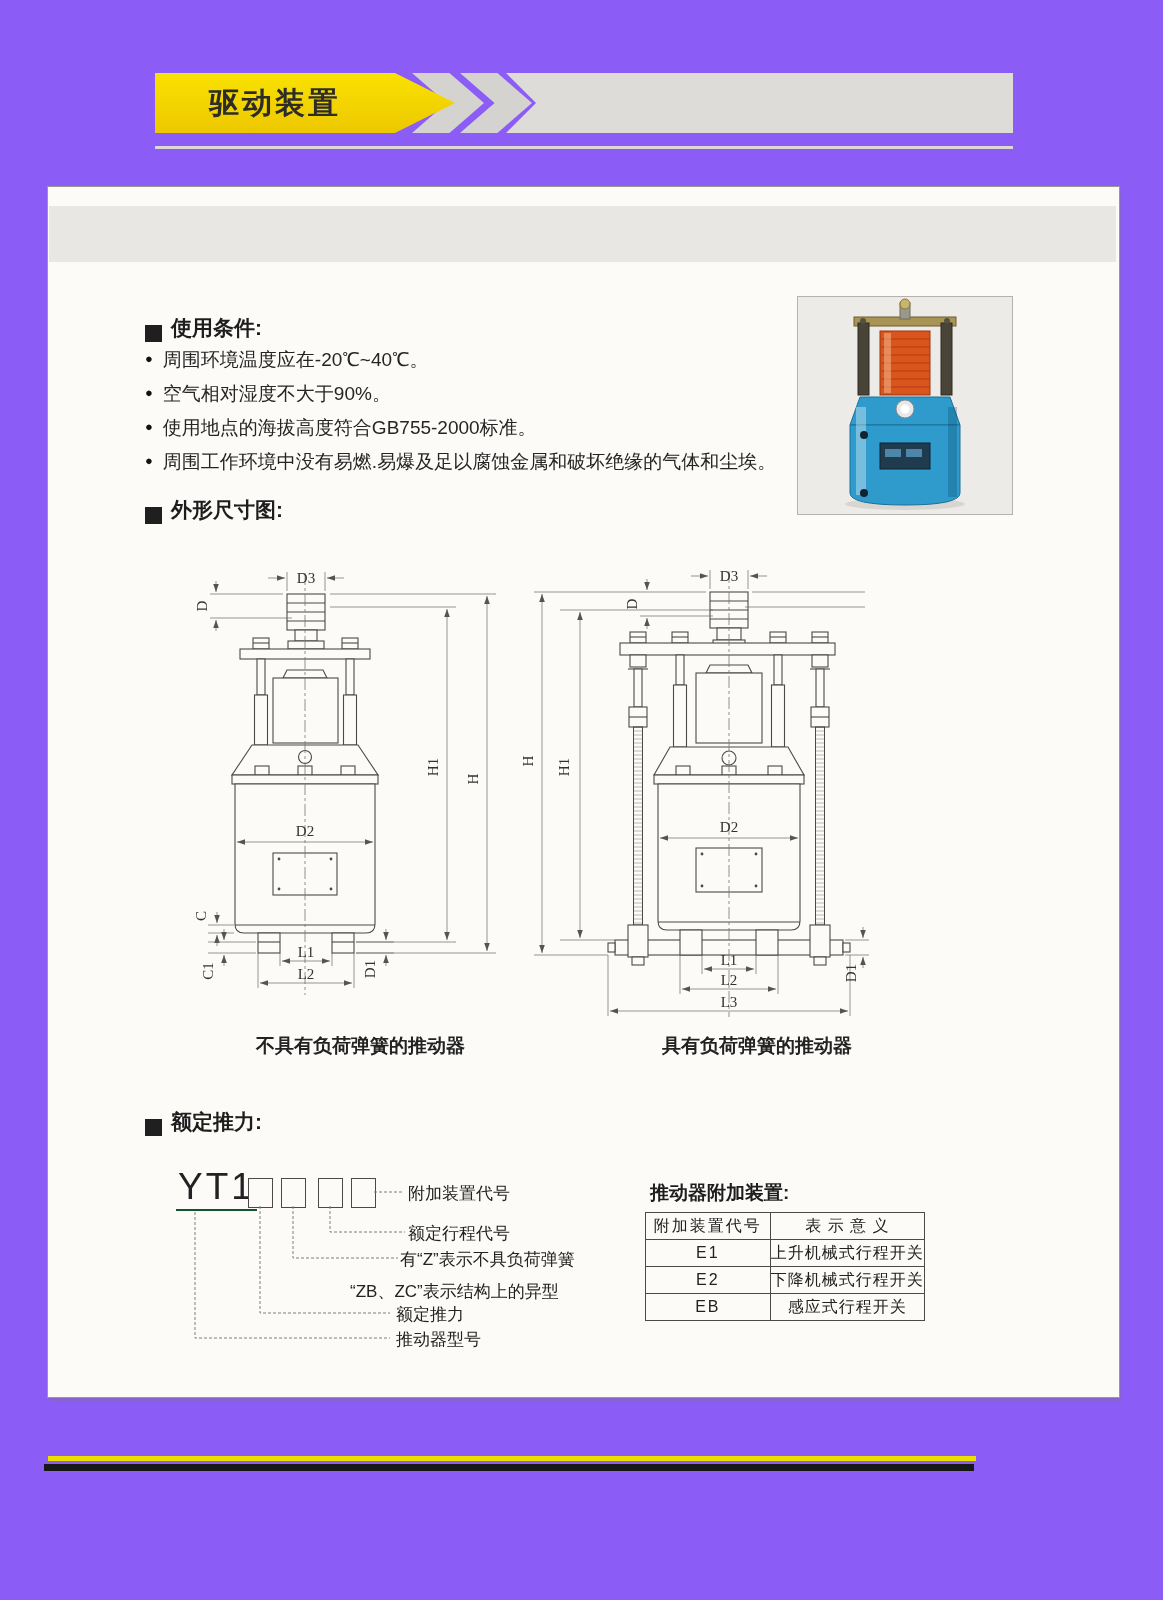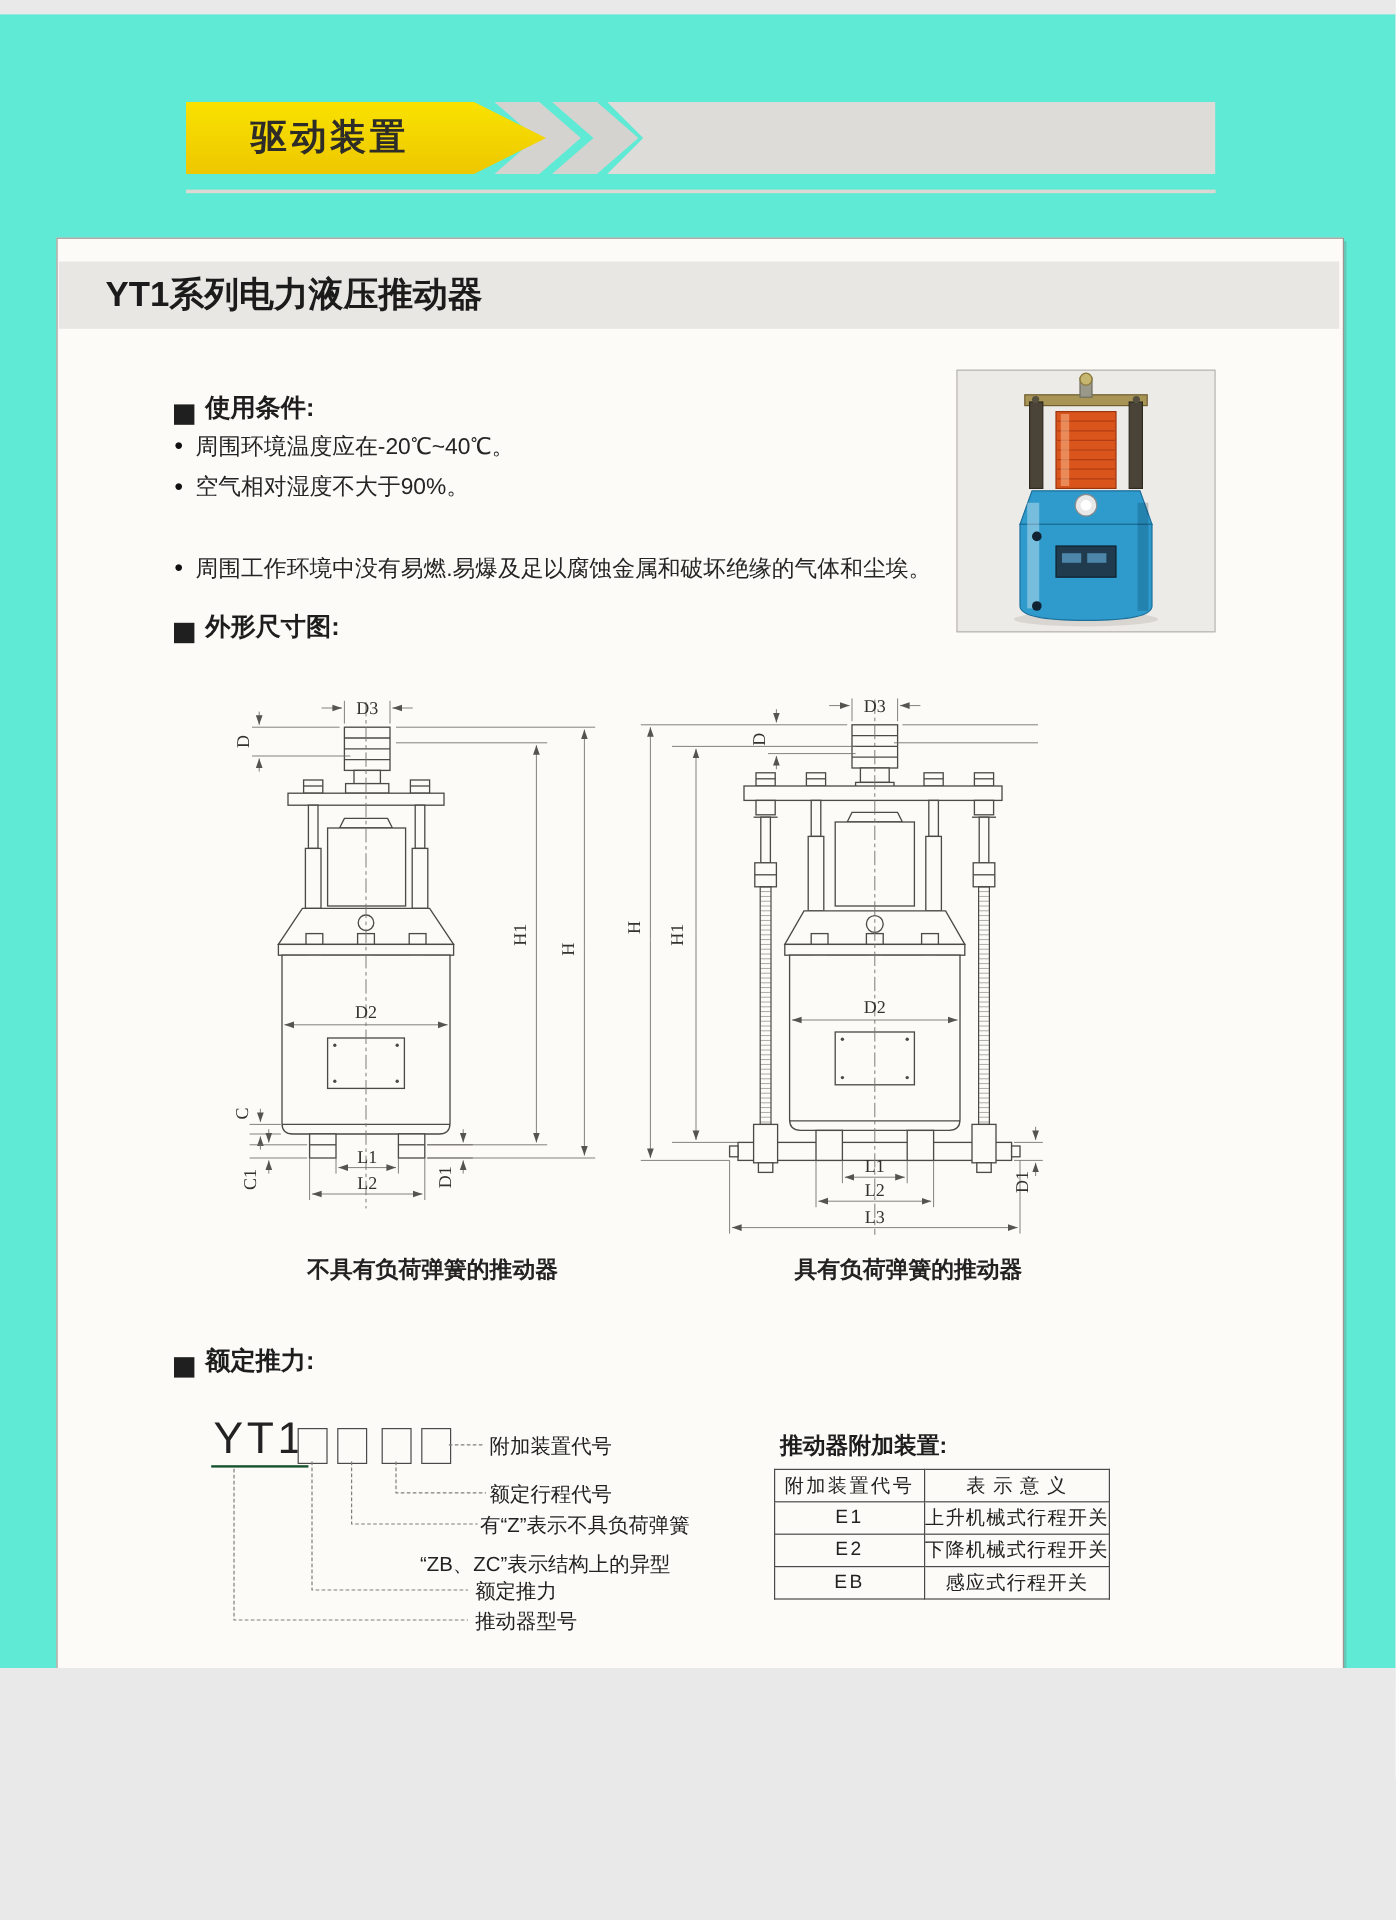--- a/index.html
+++ b/index.html
@@ -1,16 +1,16 @@
 <!DOCTYPE html>
 <html><head>
 <meta charset="utf-8">
 <style>
   html,body{margin:0;padding:0;background:#e9e9e9;}
-  .page{position:relative;width:1163px;height:1378px;margin:12px auto;background:#5eead4;
+  .page{position:relative;width:1163px;height:1600px;margin:0 auto;background:#8b5cf6;
         font-family:"Liberation Sans",sans-serif;overflow:hidden;}
   .abs{position:absolute;}
 
   
   .gray-band{position:absolute;left:506px;top:73px;width:507px;height:60px;background:#dddcd8;
              clip-path:polygon(0 0,100% 0,100% 100%,0 100%,30px 50%);}
   .chev{position:absolute;top:73px;width:72px;height:60px;background:#d4d3cf;
         clip-path:polygon(0 0,52% 0,100% 50%,52% 100%,0 100%,48% 50%);}
   .chev1{left:412px}.chev2{left:460px}
   .yellow-arrow{position:absolute;left:155px;top:73px;width:300px;height:60px;
@@ -72,33 +72,36 @@
 
   <div class="gray-band"></div>
   <div class="chev chev1"></div>
   <div class="chev chev2"></div>
   <div class="yellow-arrow"></div>
   <div class="banner-label">驱动装置</div>
   <div class="sep-line"></div>
 
   <div class="cbox"></div>
   <div class="tbar"></div>
-  <div class="page-title">YT1系列电力液压推动器</div>
 
   <div class="shead" style="left:145px;top:314px;">
     <span class="sq"></span>
     <span>使用条件:</span>
   </div>
   <div class="bull" style="top:347px;">
     <span class="dot"></span>
     <span>周围环境温度应在-20℃~40℃。</span>
   </div>
   <div class="bull" style="top:381px;">
     <span class="dot"></span>
     <span>空气相对湿度不大于90%。</span>
+  </div>
+  <div class="bull" style="top:415px;">
+    <span class="dot"></span>
+    <span>使用地点的海拔高度符合GB755-2000标准。</span>
   </div>
   <div class="bull" style="top:449px;">
     <span class="dot"></span>
     <span>周围工作环境中没有易燃.易爆及足以腐蚀金属和破坏绝缘的气体和尘埃。</span>
   </div>
 
   <div class="photo-box">
     <svg width="214" height="217" viewBox="0 0 214 217">
       <rect x="0" y="0" width="214" height="217" fill="#edebe8"></rect>
       <ellipse cx="107" cy="207" rx="60" ry="6" fill="#d9d6d2"></ellipse>

